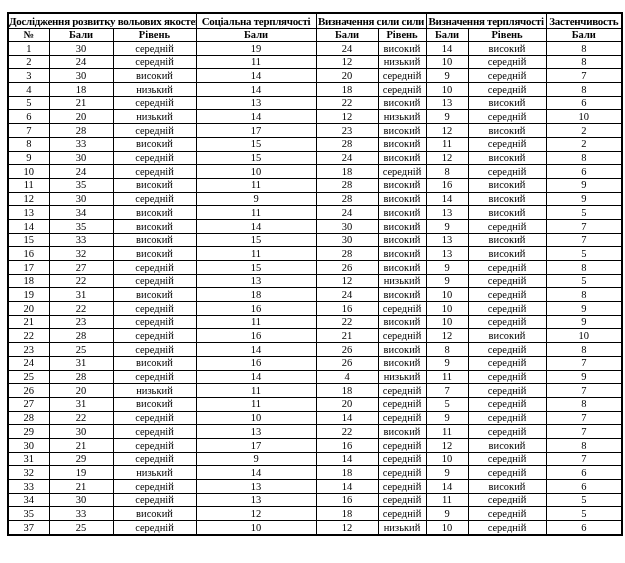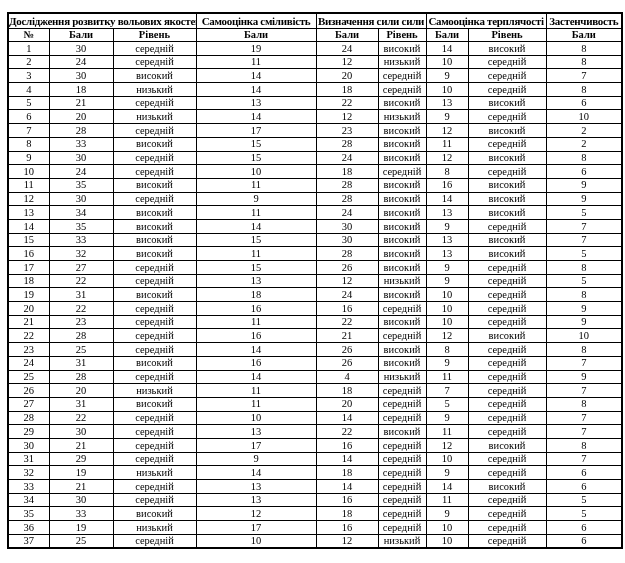--- a/index.html
+++ b/index.html
@@ -67,23 +67,23 @@
       <col style="width:120px">
       <col style="width:62px">
       <col style="width:48px">
       <col style="width:42px">
       <col style="width:78px">
       <col style="width:76px">
     </colgroup>
     <thead>
       <tr>
           <th colspan="3" class="group-th">Дослідження розвитку вольових якостей</th>
-          <th colspan="1" class="group-th">Самооцінка сміливість</th>
+          <th colspan="1" class="group-th">Соціальна терплячості</th>
           <th colspan="2" class="group-th">Визначення сили сили</th>
-          <th colspan="2" class="group-th">Самооцінка терплячості</th>
+          <th colspan="2" class="group-th">Визначення терплячості</th>
           <th colspan="1" class="group-th">Застенчивость</th>
         </tr>
       <tr>
           <th class="sub-th">№</th>
           <th class="sub-th">Бали</th>
           <th class="sub-th">Рівень</th>
           <th class="sub-th">Бали</th>
           <th class="sub-th">Бали</th>
           <th class="sub-th">Рівень</th>
           <th class="sub-th">Бали</th>
@@ -471,31 +471,20 @@
           <td>33</td>
           <td>високий</td>
           <td>12</td>
           <td>18</td>
           <td>середній</td>
           <td>9</td>
           <td>середній</td>
           <td>5</td>
         </tr>
         <tr>
-          <td>36</td>
-          <td>19</td>
-          <td>низький</td>
-          <td>17</td>
-          <td>16</td>
-          <td>середній</td>
-          <td>10</td>
-          <td>середній</td>
-          <td>6</td>
-        </tr>
-        <tr>
           <td>37</td>
           <td>25</td>
           <td>середній</td>
           <td>10</td>
           <td>12</td>
           <td>низький</td>
           <td>10</td>
           <td>середній</td>
           <td>6</td>
         </tr>

